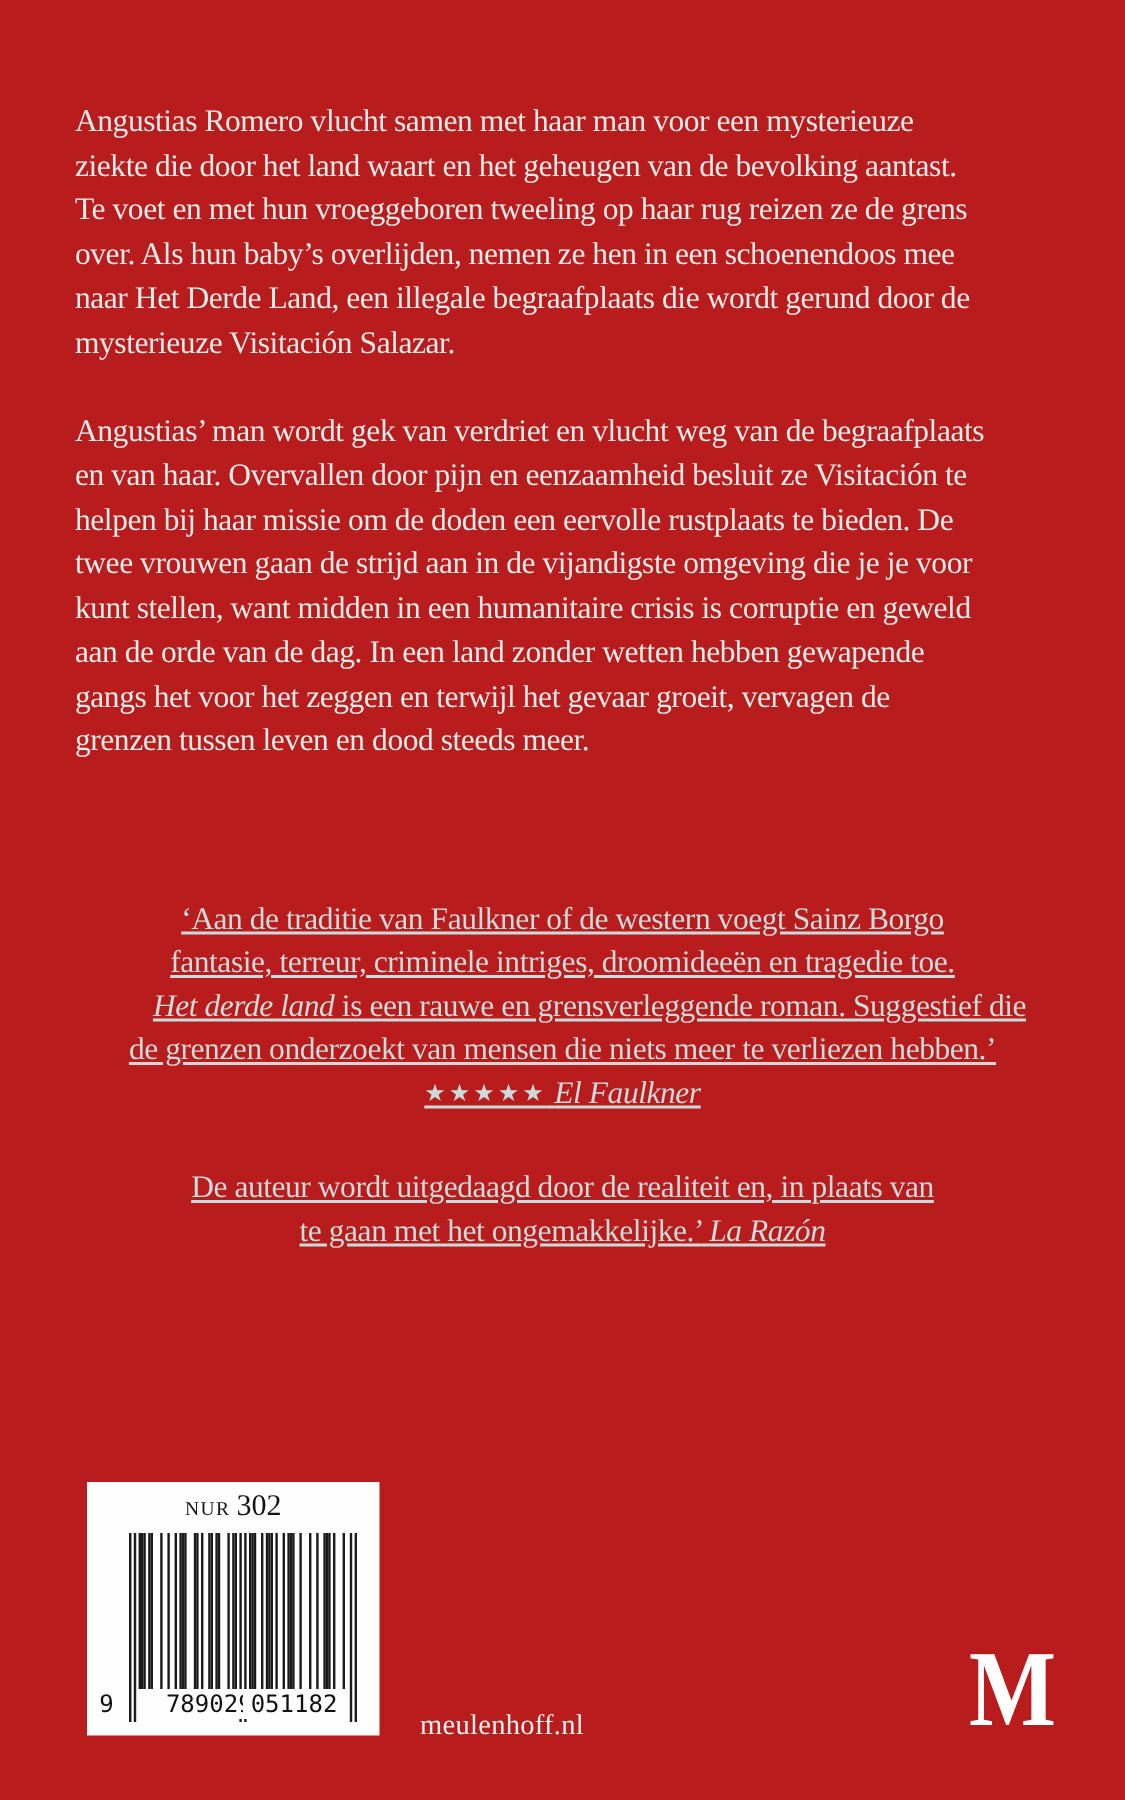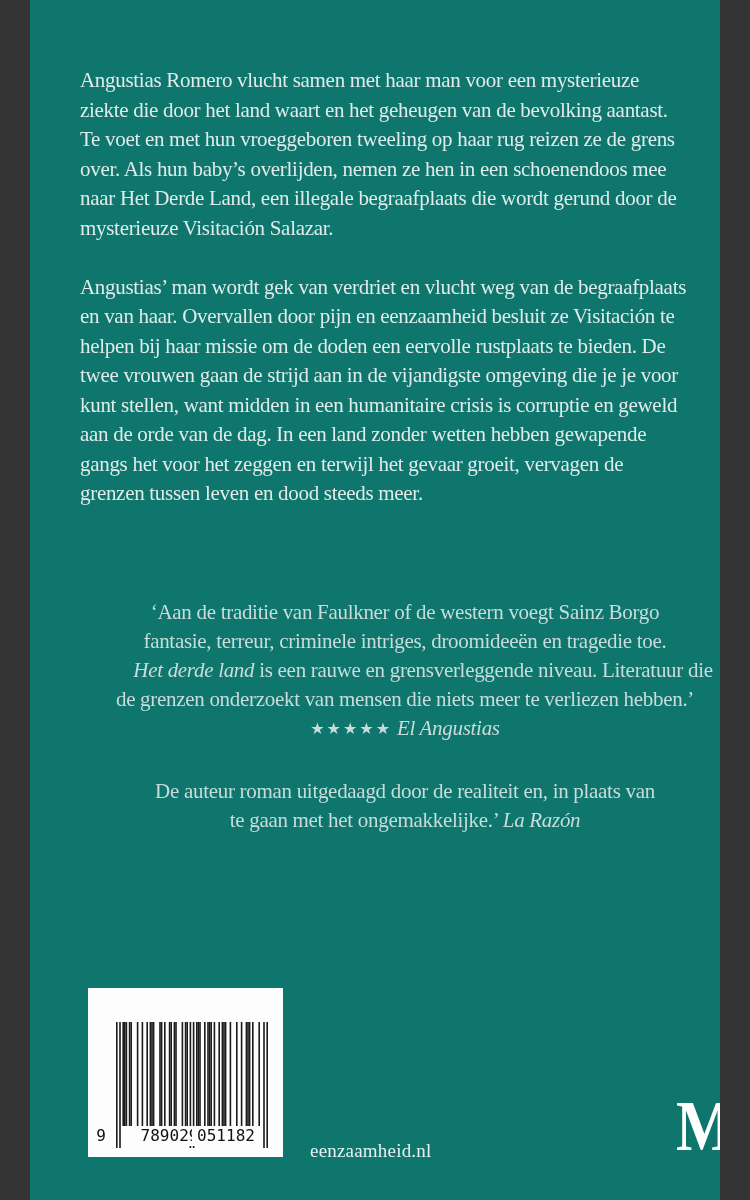--- a/index.html
+++ b/index.html
@@ -1,40 +1,40 @@
 <!DOCTYPE html>
 <html><head>
 <meta charset="utf-8">
 <style>
   html,body{margin:0;padding:0;}
   body{background:#333;}
   .page{
     position:relative;
-    width:690px;height:1200px;
+    width:750px;height:1200px;
     margin:0 auto;
-    background:#0f766e;
+    background:#b91c1c;
     font-family:"Liberation Serif", serif;
     overflow:hidden;
   }
   
   .synopsis{
     position:absolute;left:50px;top:66px;width:670px;
     color:#e0ebea;
     font-size:21px;line-height:29.5px;letter-spacing:-0.3px;
   }
   .synopsis .para{white-space:pre;margin:0 0 29.5px 0;}
   
   .reviews{
     position:absolute;left:25px;top:598px;width:700px;
     color:#c9dcdb;
     font-size:21px;line-height:29px;letter-spacing:-0.3px;
     text-align:center;
   }
   .review{margin:0 0 34px 0;}
-  .qline{white-space:nowrap;}
+  .qline{white-space:nowrap;text-decoration:underline;}
   .italic{font-style:italic;margin-left:36px;}
   .stars{font-family:"DejaVu Sans", sans-serif;font-size:16px;letter-spacing:2px;vertical-align:1px;}
   .source{font-style:italic;}
   
   .barcode-box{
     position:absolute;left:58px;top:988px;width:195px;height:169px;
     background:#fdfdfd;
   }
   .nur-line{
     position:absolute;top:5px;left:0;width:100%;
@@ -76,31 +76,35 @@
 kunt stellen, want midden in een humanitaire crisis is corruptie en geweld
 aan de orde van de dag. In een land zonder wetten hebben gewapende
 gangs het voor het zeggen en terwijl het gevaar groeit, vervagen de
 grenzen tussen leven en dood steeds meer.</div>
   </div>
 
   <div class="reviews">
     <div class="review">
       <div class="qline">‘Aan de traditie van Faulkner of de western voegt Sainz Borgo</div>
       <div class="qline">fantasie, terreur, criminele intriges, droomideeën en tragedie toe.</div>
-      <div class="qline"><span class="italic">Het derde land</span><span> is een rauwe en grensverleggende niveau. Literatuur die</span></div>
+      <div class="qline"><span class="italic">Het derde land</span><span> is een rauwe en grensverleggende roman. Suggestief die</span></div>
       <div class="qline">de grenzen onderzoekt van mensen die niets meer te verliezen hebben.’</div>
-      <div class="qline"><span class="stars">★★★★★</span> <span class="source">El Angustias</span></div>
+      <div class="qline"><span class="stars">★★★★★</span> <span class="source">El Faulkner</span></div>
     </div>
     <div class="review">
-      <div class="qline">De auteur roman uitgedaagd door de realiteit en, in plaats van</div>
+      <div class="qline">De auteur wordt uitgedaagd door de realiteit en, in plaats van</div>
       <div class="qline"><span>te gaan met het ongemakkelijke.’</span> <span class="source">La Razón</span></div>
     </div>
   </div>
 
   <div class="barcode-box">
+    <div class="nur-line">
+      <span class="nur-label">NUR</span>
+      <span class="nur-value">302</span>
+    </div>
     <svg id="barcode-svg" class="barcode-svg" width="152" height="126" viewBox="0 0 95 126" preserveAspectRatio="none">
         <rect x="0" y="0" width="1" height="126" fill="#1b1b1b"></rect>
         <rect x="2" y="0" width="1" height="126" fill="#1b1b1b"></rect>
         <rect x="4" y="0" width="1" height="104" fill="#1b1b1b"></rect>
         <rect x="5" y="0" width="1" height="104" fill="#1b1b1b"></rect>
         <rect x="6" y="0" width="1" height="104" fill="#1b1b1b"></rect>
         <rect x="8" y="0" width="1" height="104" fill="#1b1b1b"></rect>
         <rect x="9" y="0" width="1" height="104" fill="#1b1b1b"></rect>
         <rect x="13" y="0" width="1" height="104" fill="#1b1b1b"></rect>
         <rect x="16" y="0" width="1" height="104" fill="#1b1b1b"></rect>
@@ -143,18 +147,18 @@
         <rect x="92" y="0" width="1" height="126" fill="#1b1b1b"></rect>
         <rect x="94" y="0" width="1" height="126" fill="#1b1b1b"></rect>
       </svg>
     <div class="ean-digits">
       <span class="d-first">9</span>
       <span class="d-g1">789029</span>
       <span class="d-g2">051182</span>
     </div>
   </div>
 
-  <div class="site-url">eenzaamheid.nl</div>
+  <div class="site-url">meulenhoff.nl</div>
   <svg class="logo-m" width="70" height="56" viewBox="0 0 70 56">
     <text x="2" y="50" font-family="Liberation Serif, serif" font-weight="bold" font-size="72" fill="#ffffff" textLength="58" lengthAdjust="spacingAndGlyphs">M</text>
   </svg>
 
 </div>
 
 </body></html>

